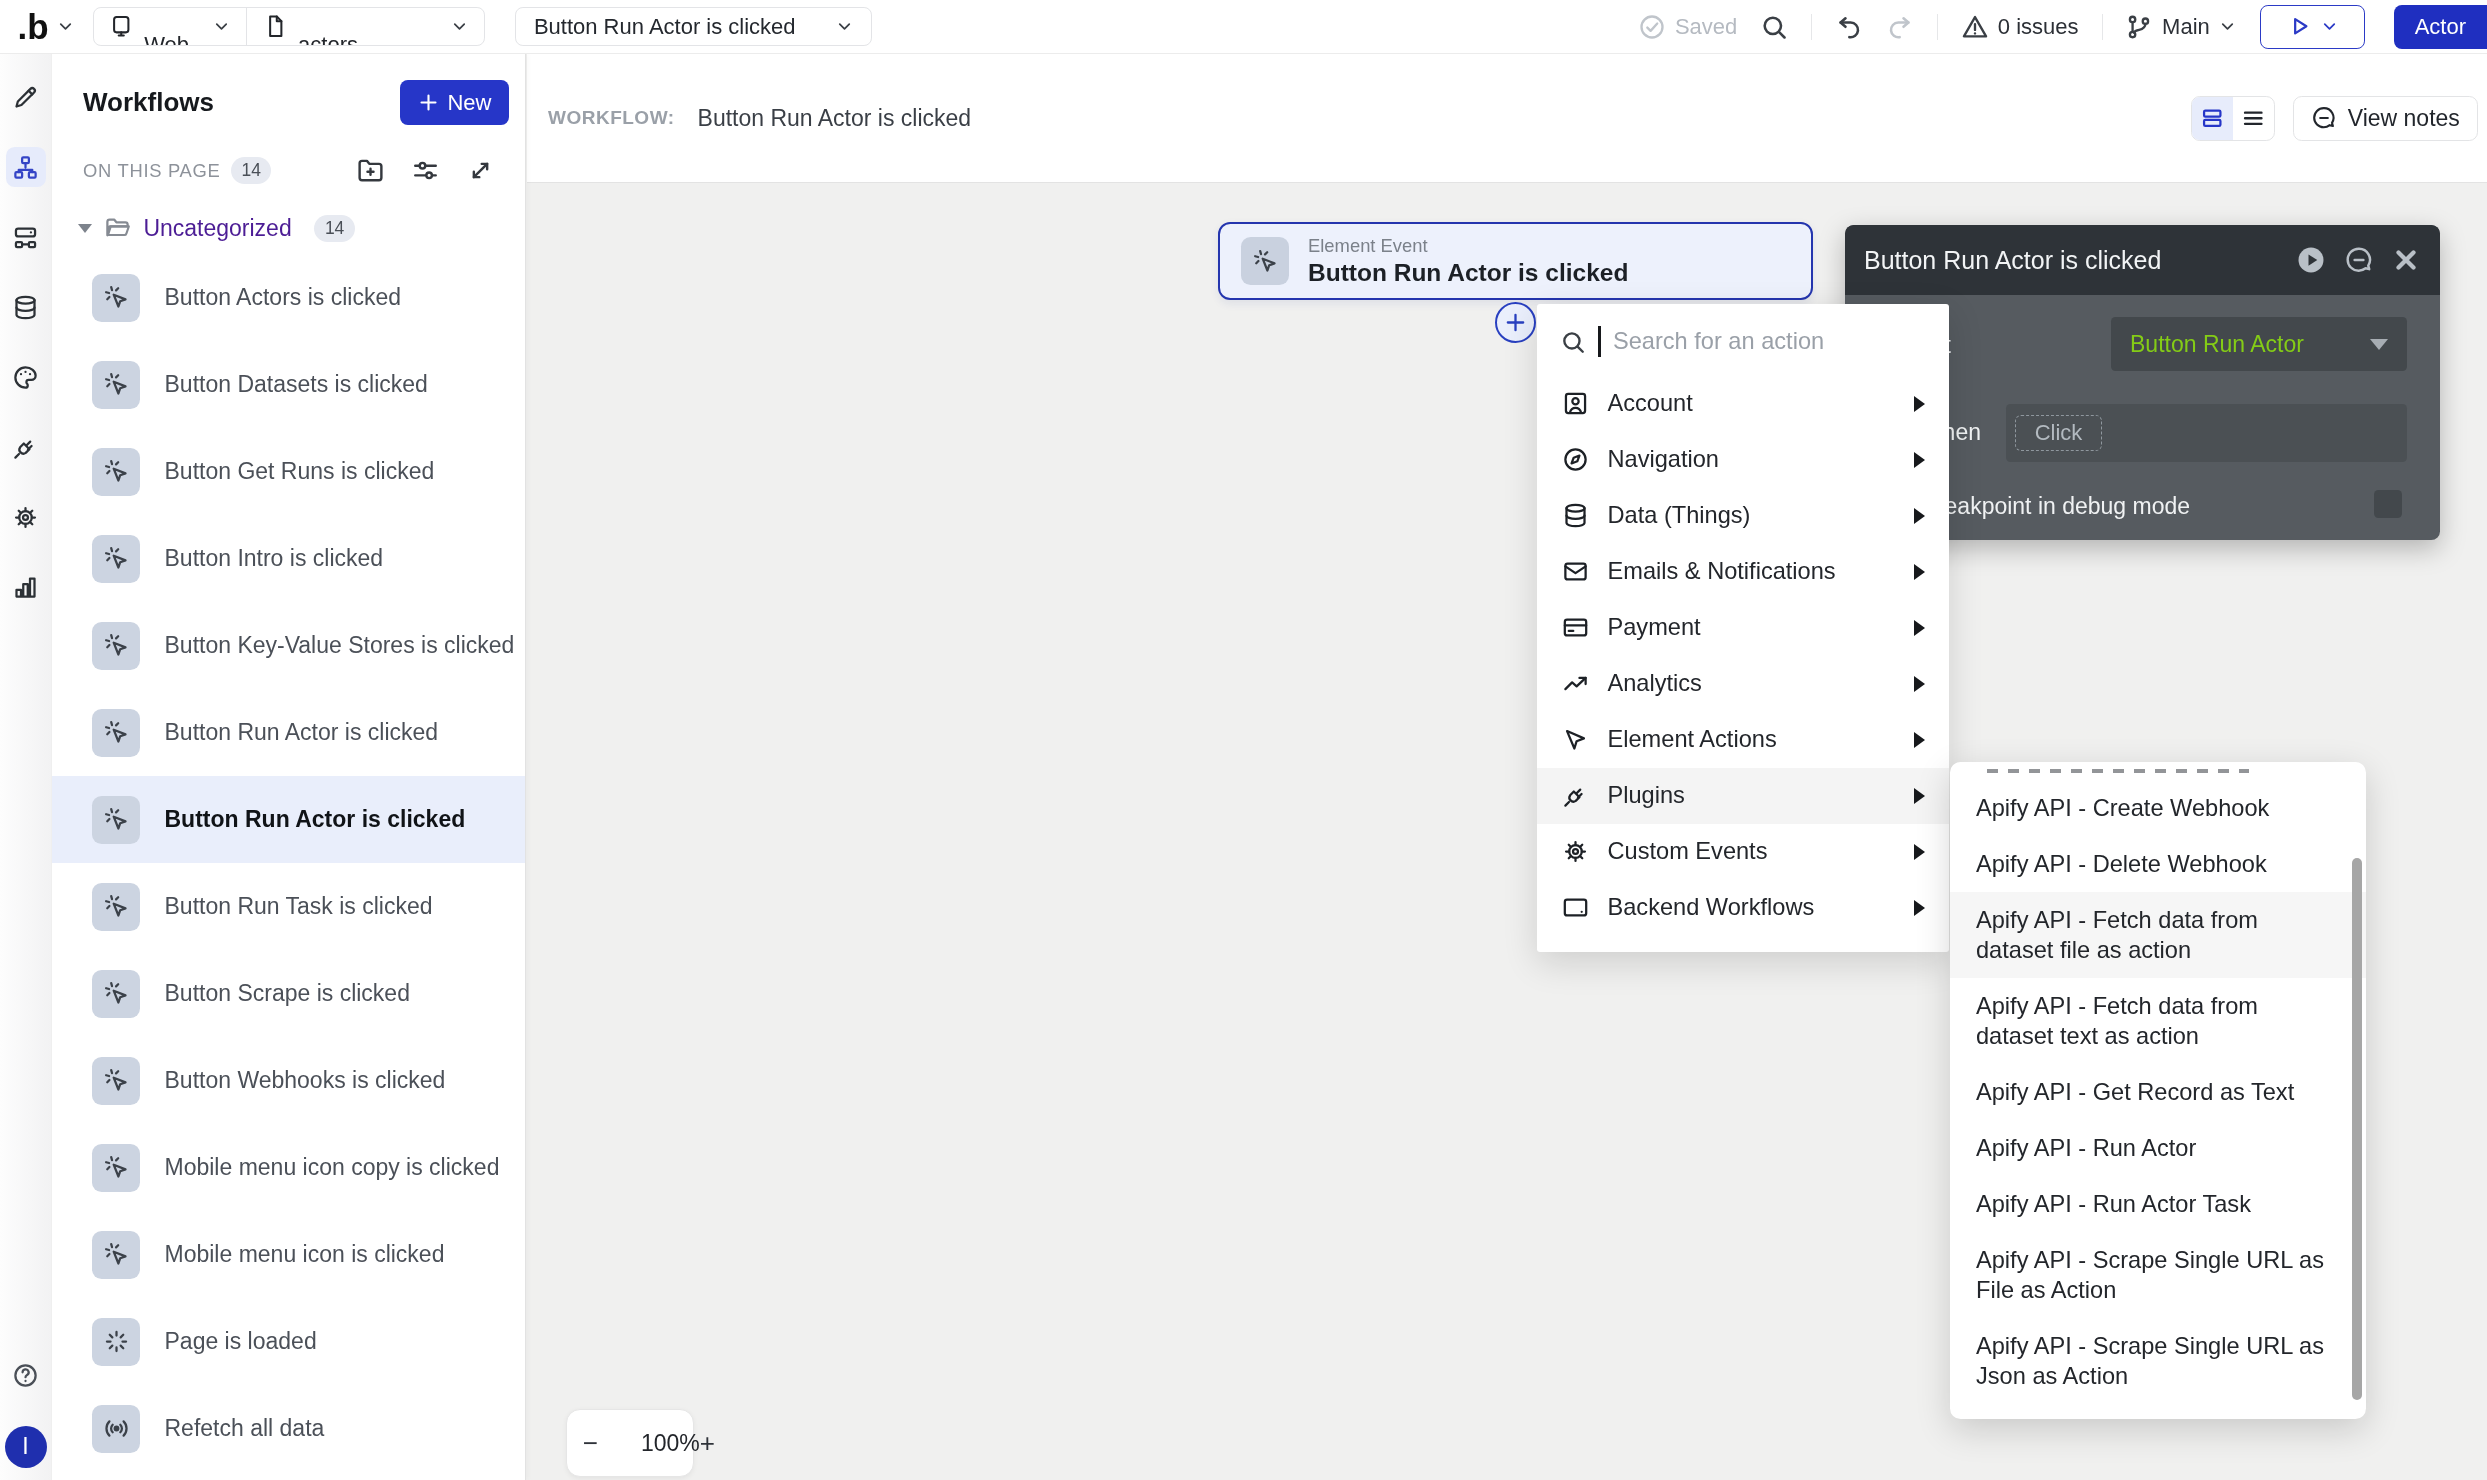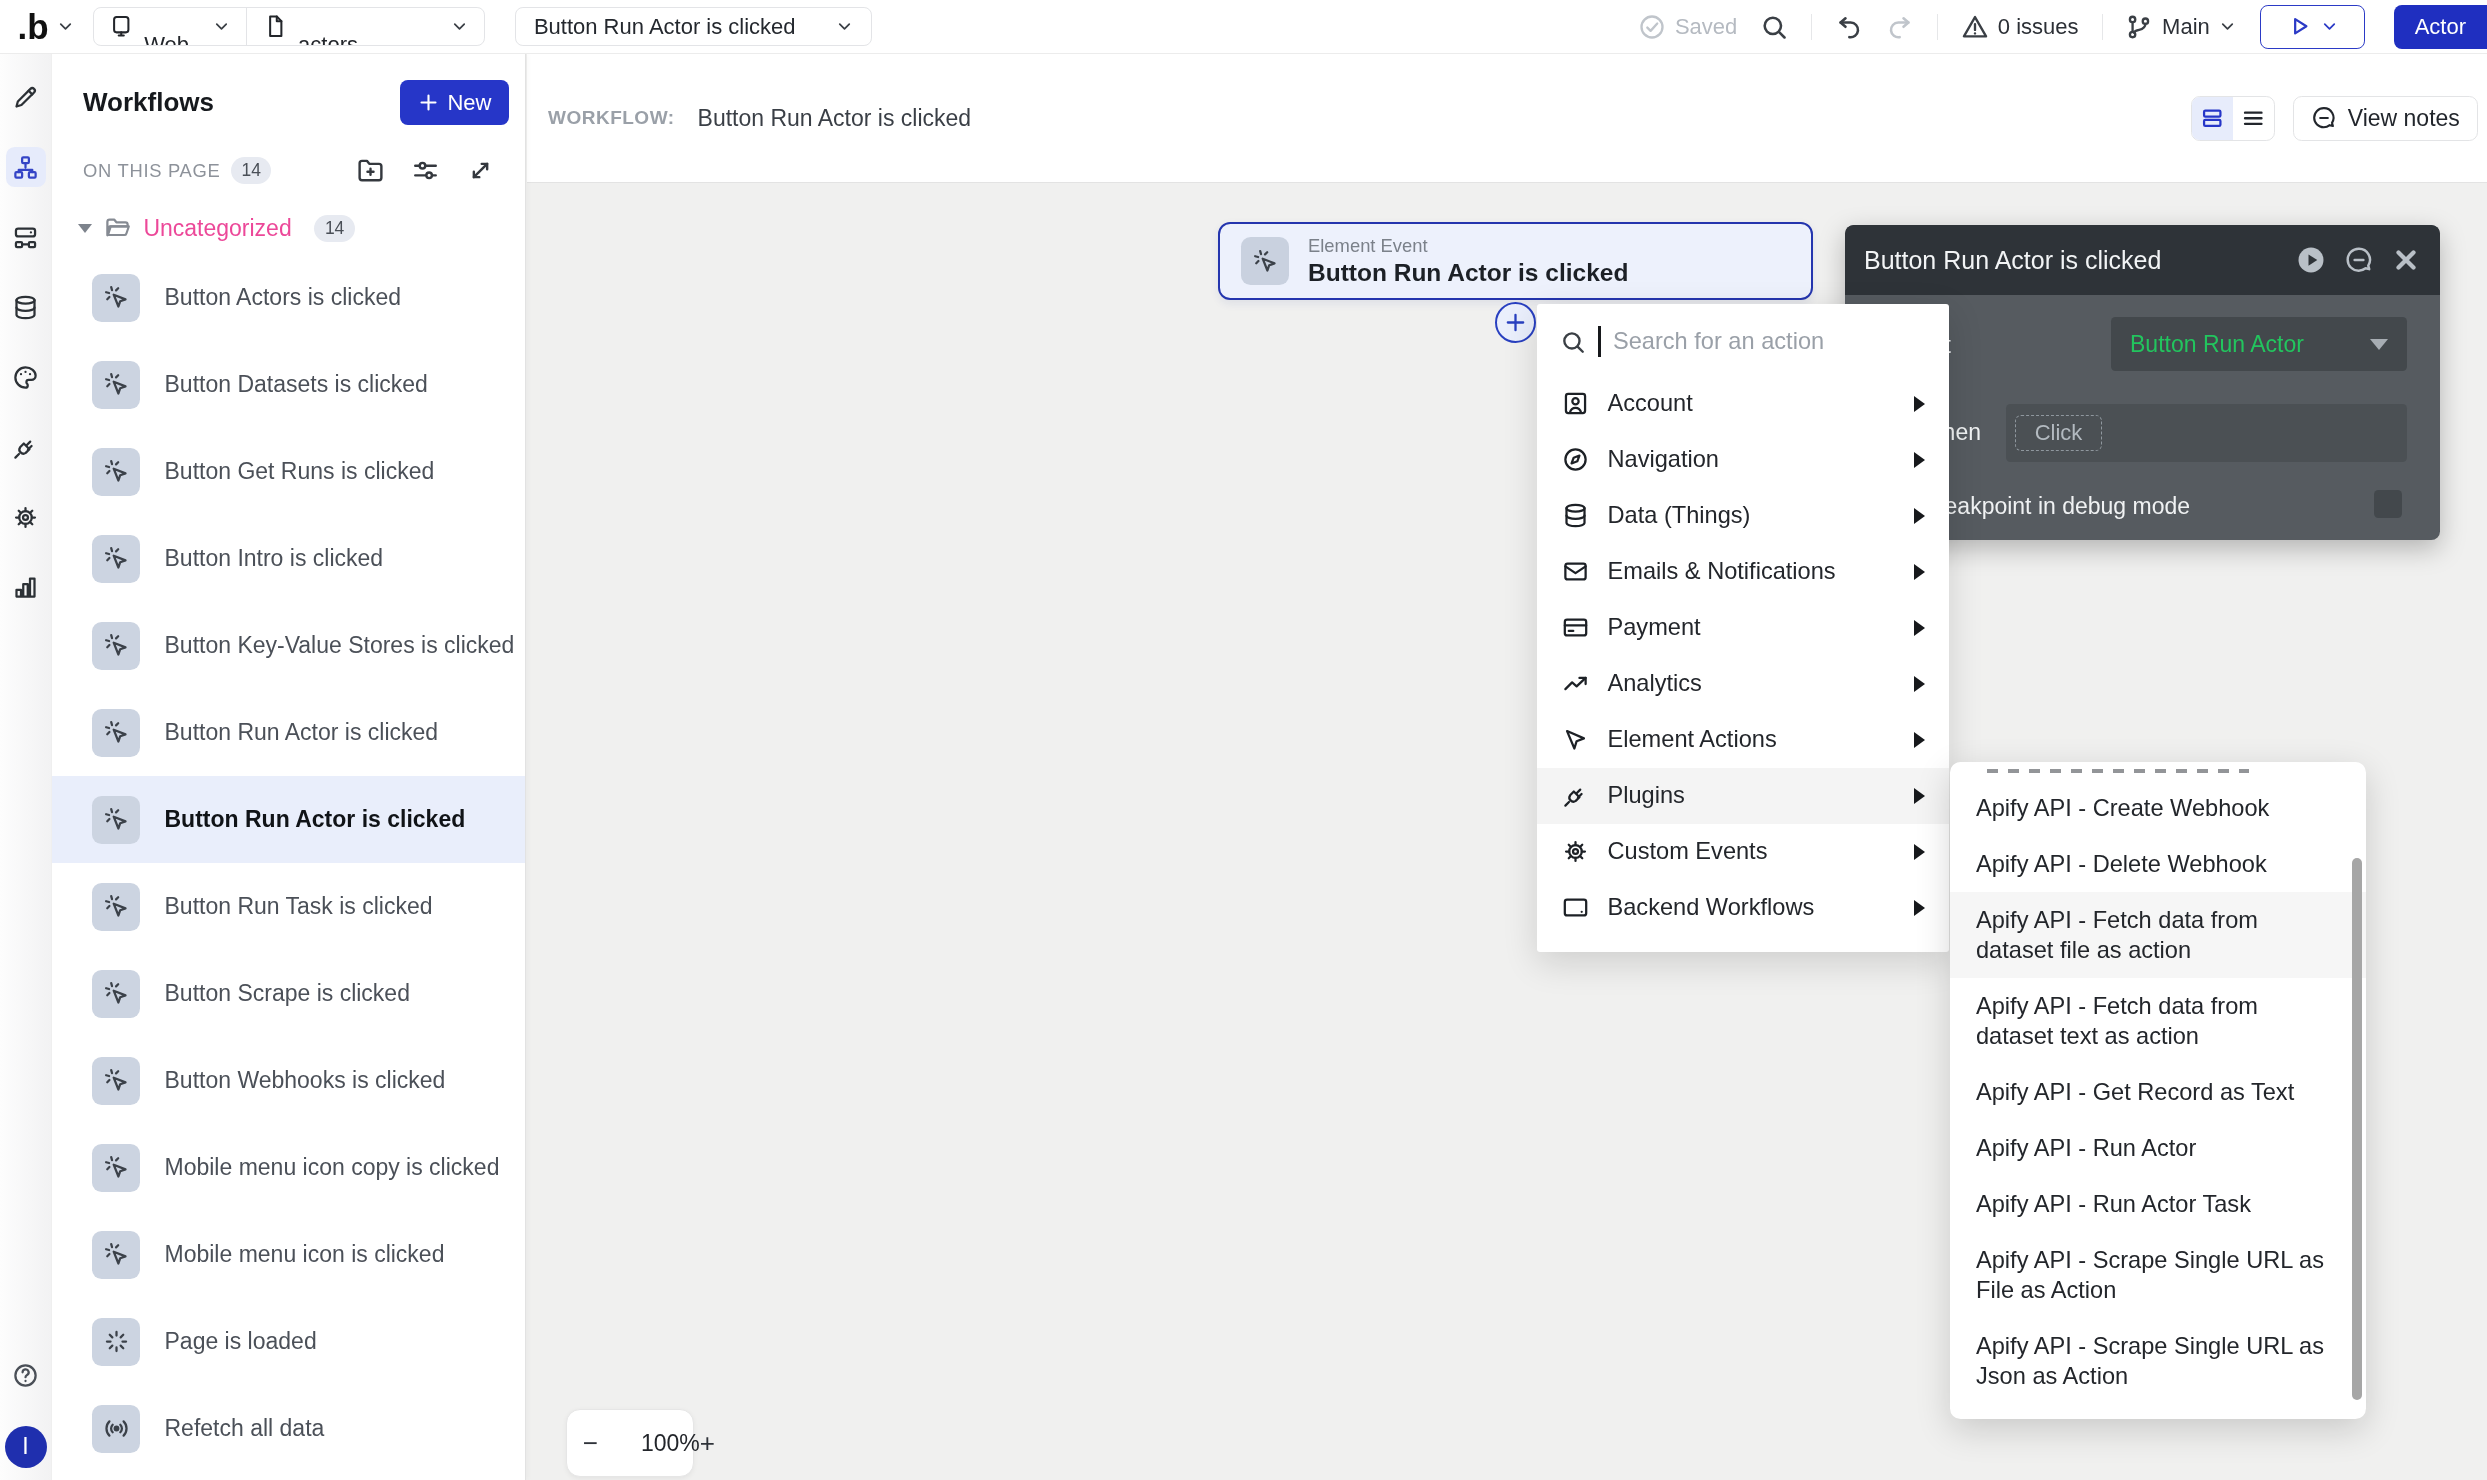--- a/index.html
+++ b/index.html
@@ -82,21 +82,21 @@
   .wp-sub-label { font-size:18.4px; letter-spacing:0.7px; color:#8d929a; }
   .badge {
     background:#e7eaf1; color:#4a4f57; font-size:17.5px; border-radius:873px;
     padding:2.6px 10.5px; margin-left:10.5px;
   }
   .wp-sub-icons { margin-left:auto; display:flex; gap:26px; color:#34383e; }
   .wp-sub-icons .i { width:29px; height:29px; }
   .wp-tree { display:flex; align-items:center; gap:12.2px; padding:30px 30px 0 26px; }
   .tree-caret { width:0; height:0; border-left:7.9px solid transparent; border-right:7.9px solid transparent; border-top:9.6px solid #7d838c; }
   .wp-tree .i { width:27px; height:27px; color:#868b93; }
-  .wp-tree-name { font-size:23px; color:#ec4899; }
+  .wp-tree-name { font-size:23px; color:#4c1d95; }
   .wf-list { margin-top:12.2px; }
   .wf-item { height:87px; display:flex; align-items:center; padding-left:40px; gap:24.5px; cursor:pointer; }
   .wf-item.sel { background:#e9eefb; }
   .wf-item.sel .wf-label { font-weight:bold; color:#101317; }
   .wf-ic {
     width:48px; height:48px; border-radius:9.6px; background:#ccd4e1; color:#3b4149;
     display:flex; align-items:center; justify-content:center; flex:0 0 auto;
   }
   .wf-ic .i { width:27px; height:27px; }
   .wf-label { font-size:23px; color:#4b5058; }
@@ -183,21 +183,21 @@
     height:70px; background:#2e3338; border-radius:8.7px 8.7px 0 0; display:flex; align-items:center;
     padding:0 19px;
   }
   .pp-title { color:#f2f4f5; font-size:25px; flex:1; }
   .pp-icons { display:flex; align-items:center; gap:17.5px; color:#b9c0c7; }
   .pp-icons .i { width:30px; height:30px; }
   .pp-body { position:relative; height:245px; }
   .pp-label { position:absolute; color:#f0f2f3; font-size:23px; }
   .pp-dropdown {
     position:absolute; left:266px; top:22px; width:296px; height:54px; background:#43484c;
-    border-radius:4.4px; display:flex; align-items:center; padding:0 19px; color:#22c55e; font-size:23px;
+    border-radius:4.4px; display:flex; align-items:center; padding:0 19px; color:#84cc16; font-size:23px;
   }
   .pp-caret { margin-left:auto; width:0; height:0; border-left:9.6px solid transparent; border-right:9.6px solid transparent; border-top:11.4px solid #a7adb3; }
   .pp-whenbox {
     position:absolute; left:161px; top:109px; width:401px; height:58px; background:#4b5054;
     border-radius:4.4px; display:flex; align-items:center; padding:0 8.7px;
   }
   .pp-chip {
     border:1.7px dashed #8f979e; border-radius:6.1px; color:#b3bac0; font-size:22px; padding:4.4px 19px;
   }
   .pp-check { position:absolute; left:529px; top:195px; width:28px; height:28px; background:#43484c; border-radius:4.4px; }

